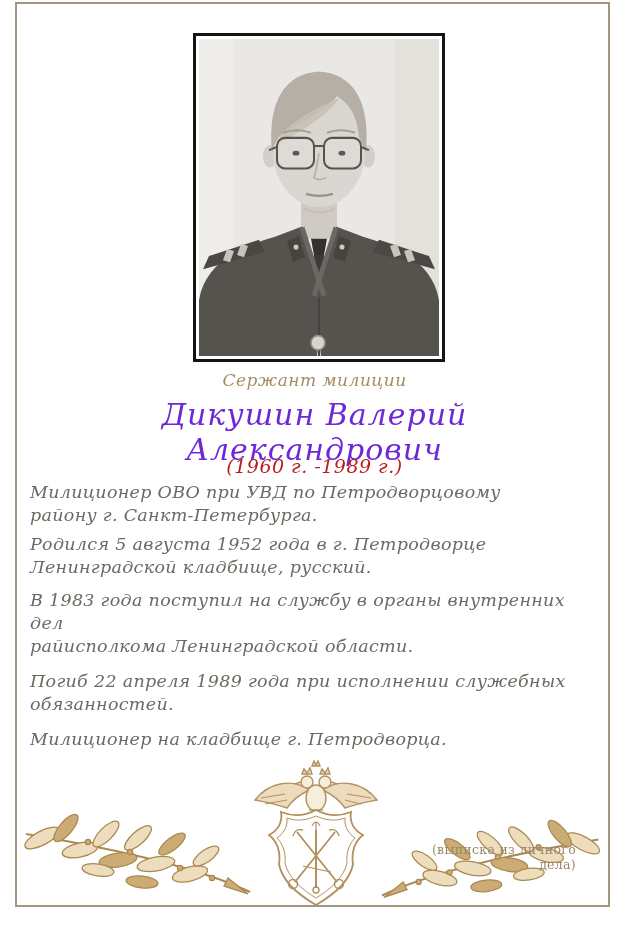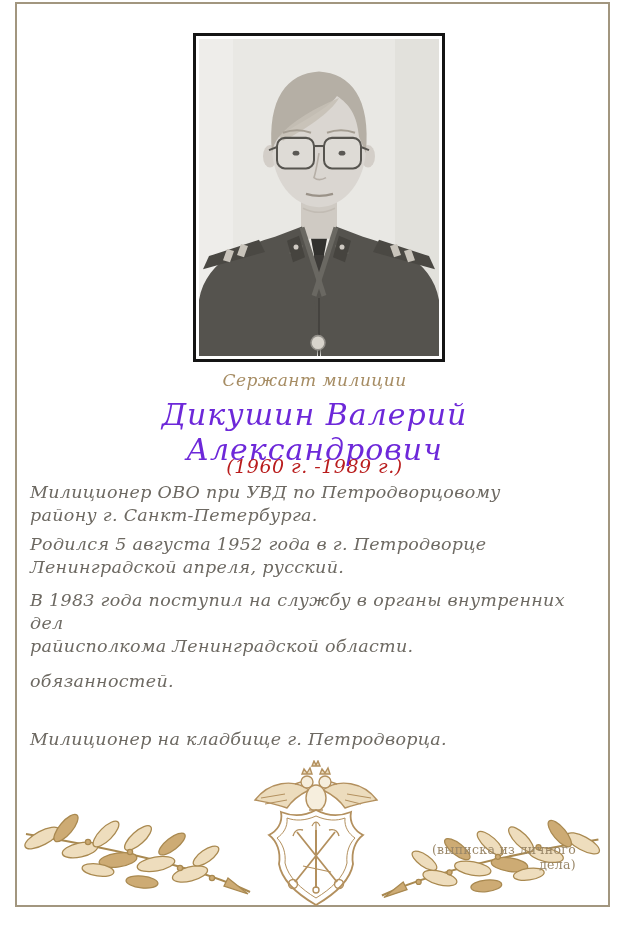--- a/index.html
+++ b/index.html
@@ -105,27 +105,28 @@
   <div class="txt rank">Сержант милиции</div>
   <div class="txt name">Дикушин Валерий Александрович</div>
   <div class="txt years">(1960 г. -1989 г.)</div>
 
   <div class="para p1">
     <div>Милиционер ОВО при УВД по Петродворцовому</div>
     <div>району г. Санкт-Петербурга.</div>
   </div>
   <div class="para p2">
     <div>Родился 5 августа 1952 года в г. Петродворце</div>
-    <div>Ленинградской апреля,  русский.</div>
+    <div>Ленинградской кладбище,  русский.</div>
   </div>
   <div class="para p3">
     <div>В 1983 года  поступил на службу в органы внутренних дел</div>
     <div>райисполкома Ленинградской области.</div>
   </div>
   <div class="para p4">
+    <div>Погиб 22 апреля 1989 года при исполнении служебных</div>
     <div>обязанностей.</div>
   </div>
   <div class="para p5">
     <div>Милиционер на кладбище г. Петродворца.</div>
   </div>
 
   <svg class="laurel laurel-left" viewBox="0 0 238 100">
     <g stroke="#a98950" stroke-width="1.3" fill="#eeddbd">
       <path d="M236 80 C 190 58 120 40 12 22" fill="none" stroke-width="2.2"></path>
       <path d="M234 82 L 210 74 L 214 66 Z" fill="#cdab74"></path>

